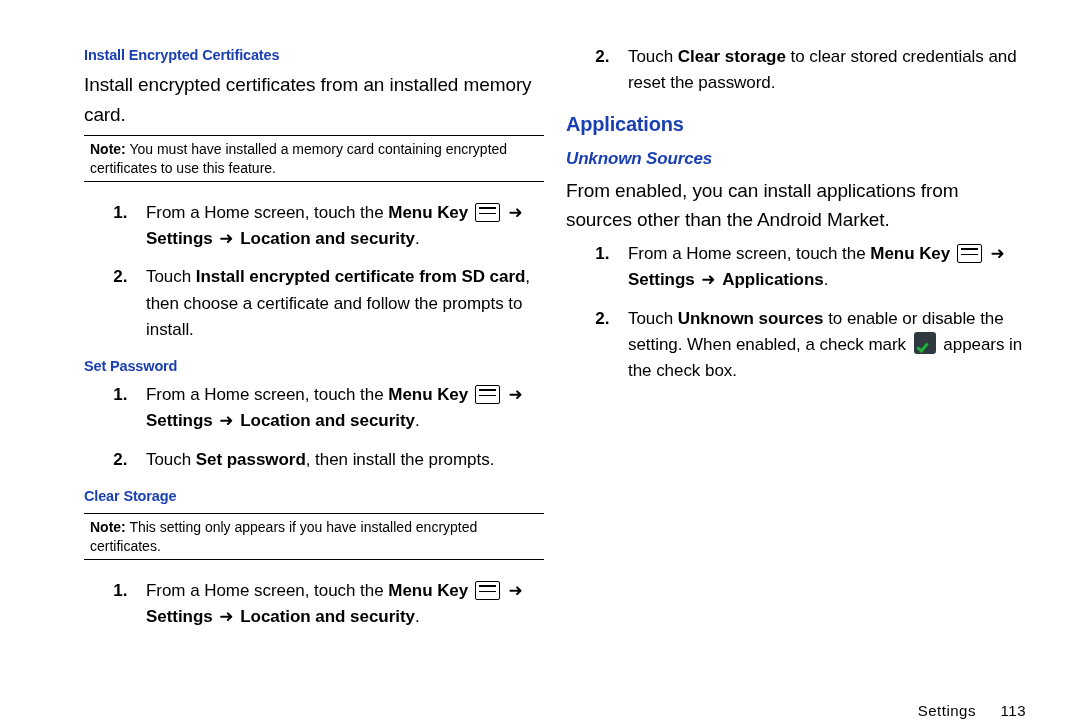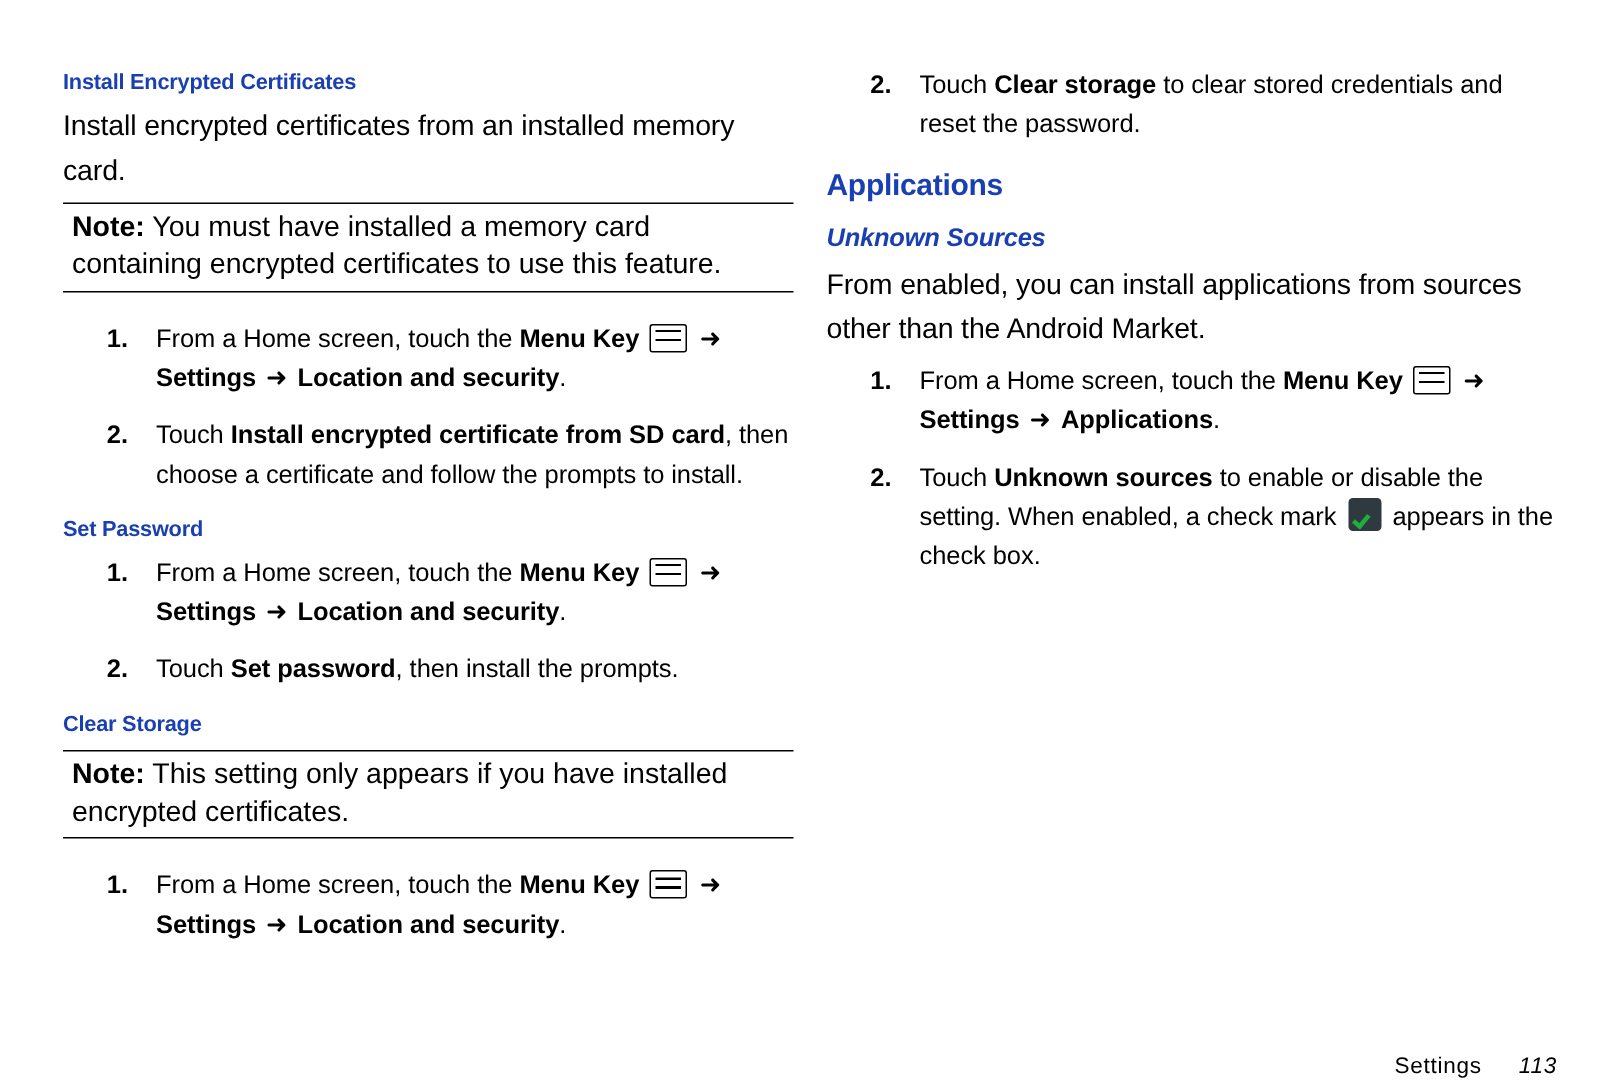--- a/index.html
+++ b/index.html
@@ -10,23 +10,24 @@
     height: 720px;
     font-family: "Helvetica Neue", Helvetica, Arial, sans-serif;
     font-size: 16.2px;
     color: #000;
     background: #fff;
     line-height: 1.55;
     -webkit-font-smoothing: antialiased;
   }
   .page {
     display: flex;
-    padding: 40px 42px 4px 42px;
+    padding: 40px 54px 4px 42px;
     gap: 22px;
     height: 100%;
+    margin-left: 42px;
   }
   .col {
     flex: 1 1 0;
     min-width: 0;
   }
   .col-right { position: relative; }
   .sec-title {
     color: #1a3fb3;
     font-weight: 700;
     font-size: 14.5px;
@@ -48,21 +49,21 @@
   p.body {
     margin: 4px 0 6px 0;
     font-size: 19px;
     letter-spacing: -0.1px;
   }
   .note-box {
     border-top: 1.2px solid #000;
     border-bottom: 1.2px solid #000;
     padding: 4px 6px 4px 6px;
     margin: 6px 0 18px 0;
-    font-size: 19px;
+    font-size: 14px;
     line-height: 1.3;
   }
   .note-box .label { font-weight: 700; }
   ol.steps {
     margin: 4px 0 6px 0;
     padding-left: 48px;
     font-size: 17px;
   }
   ol.steps > li {
     padding-left: 14px;
@@ -110,21 +111,21 @@
     border-bottom: 3px solid #1fae3a;
     transform: rotate(40deg);
   }
   .footer {
     position: absolute;
     bottom: -6px;
     right: 0;
     font-size: 15px;
     letter-spacing: 0.5px;
   }
-  .footer .pnum { margin-left: 20px; font-style: italic; }
+  .footer .pnum { margin-left: 20px; }
 </style>
 </head>
 <body>
 
 <div class="page">
 
   <div class="col">
 
     <div class="sec-title">Install Encrypted Certificates</div>
     <p class="body">Install encrypted certificates from an installed memory card.</p>

